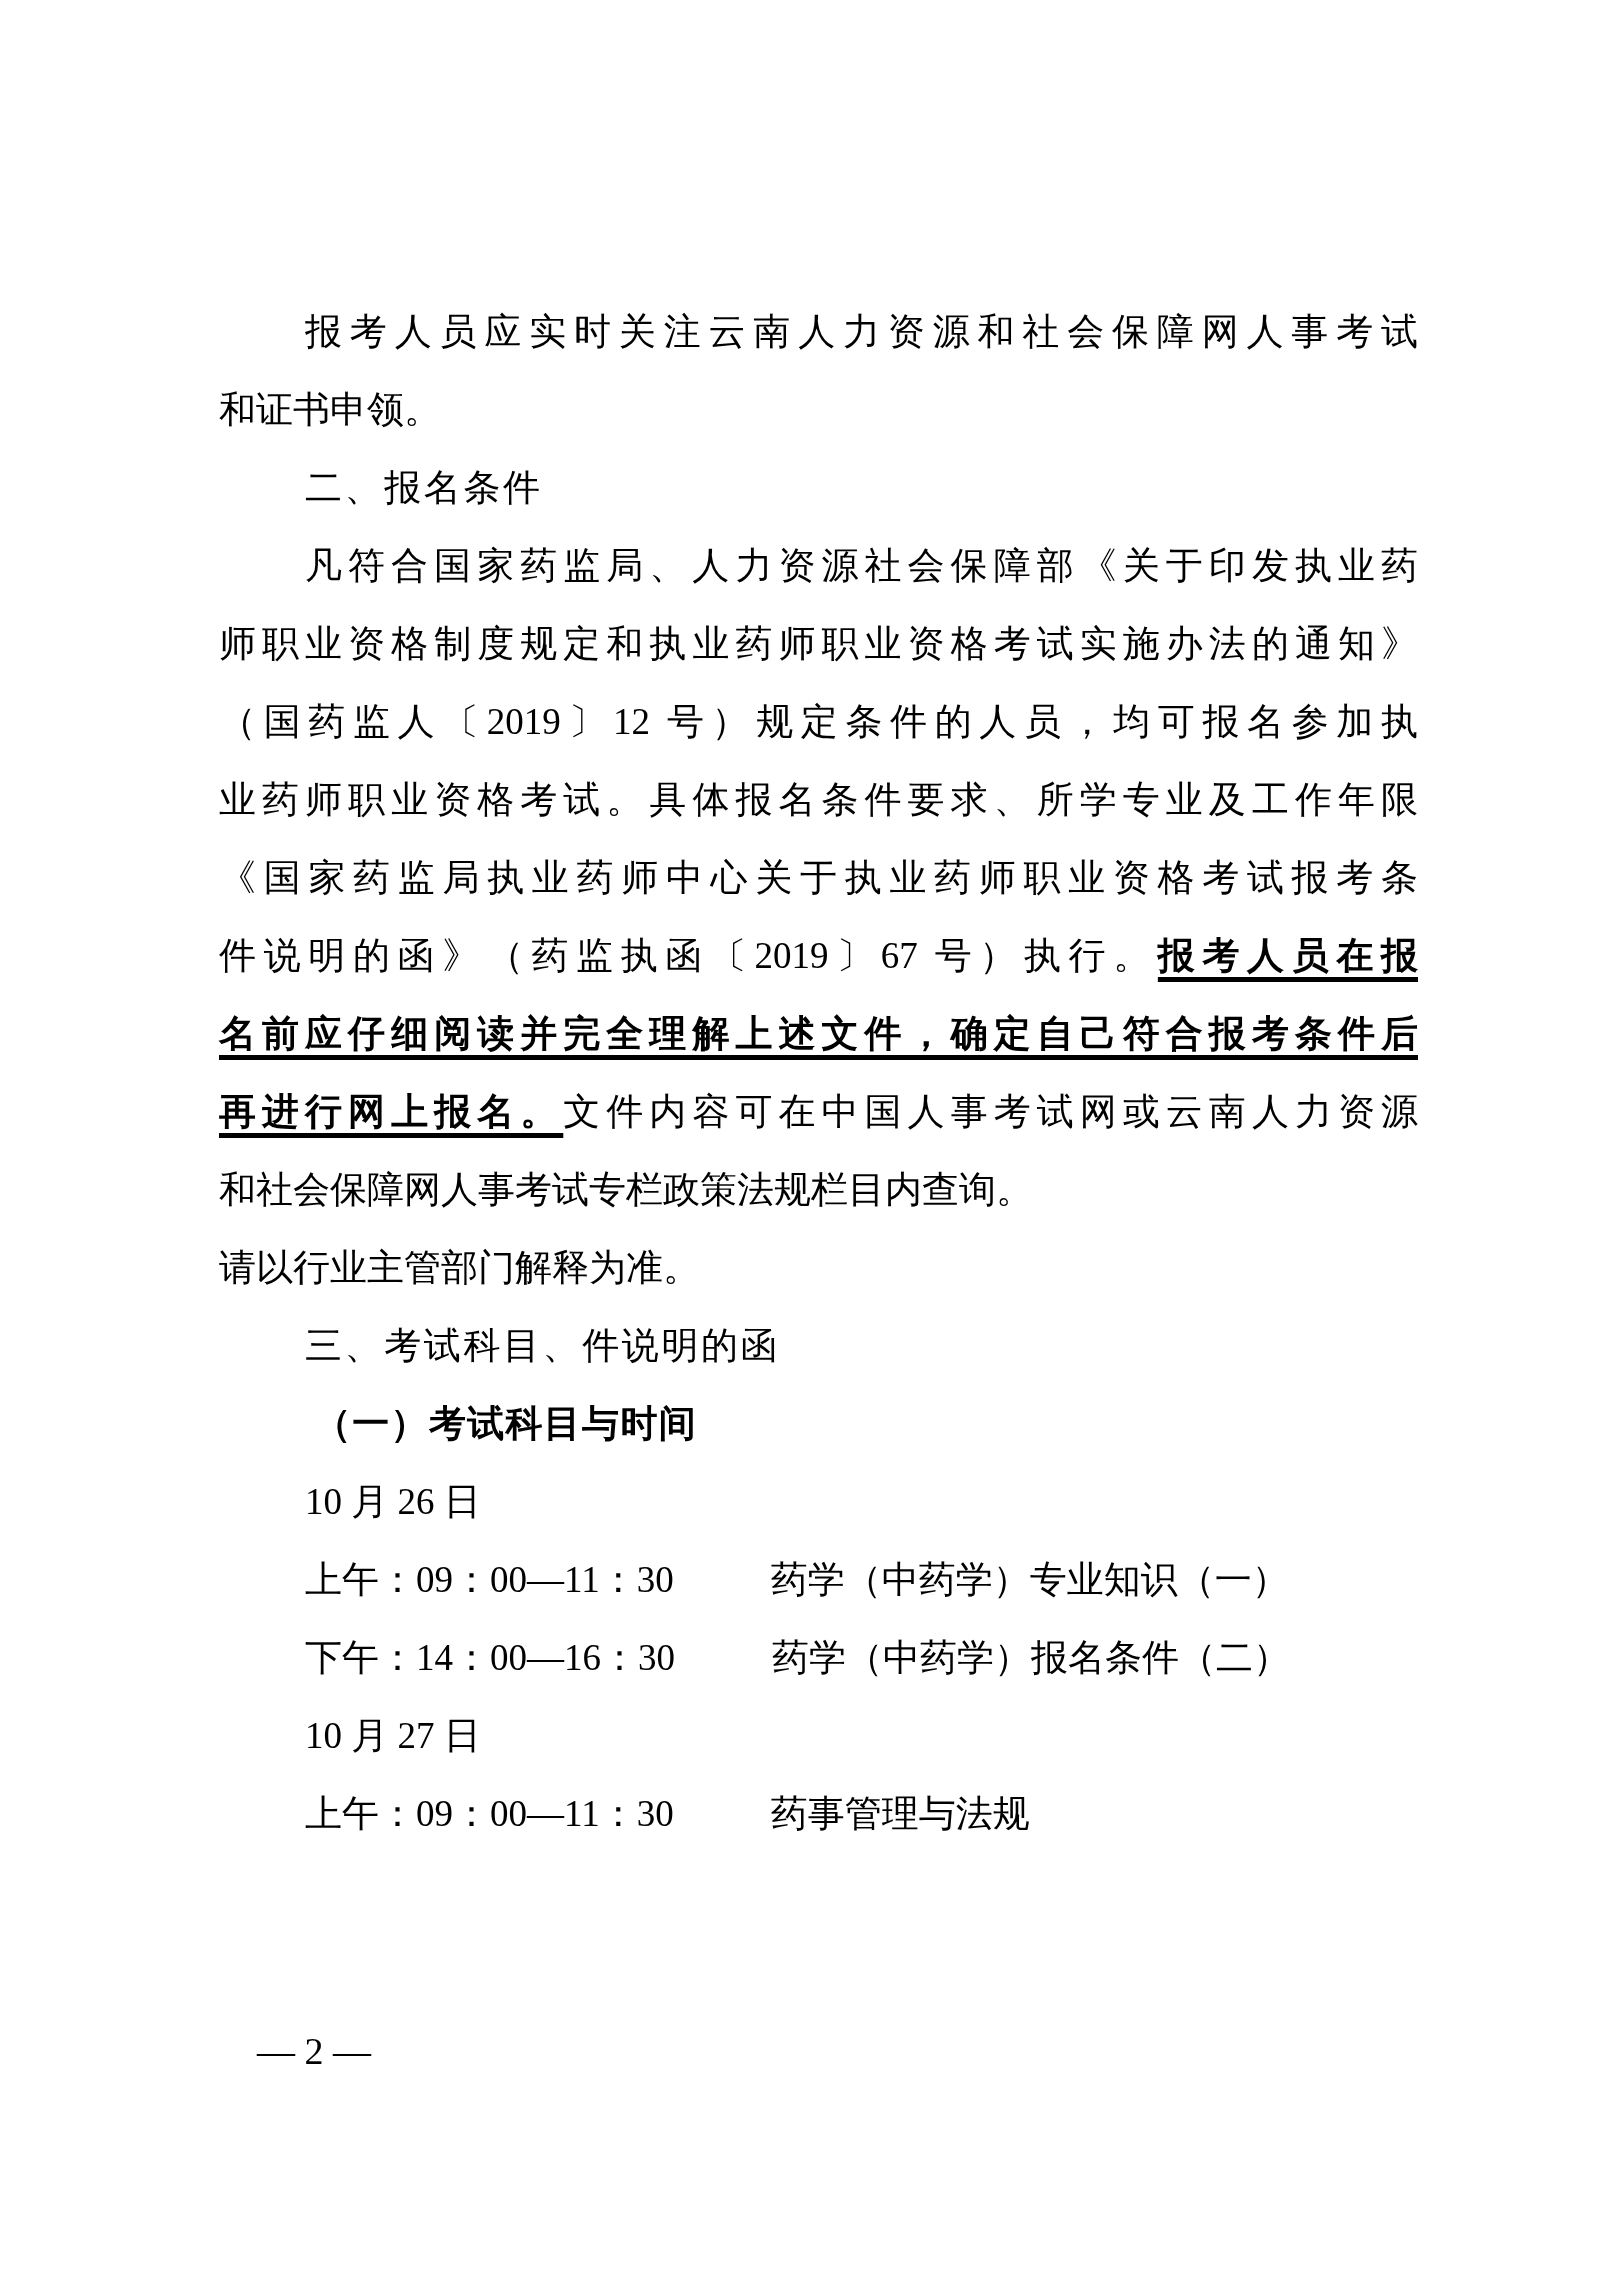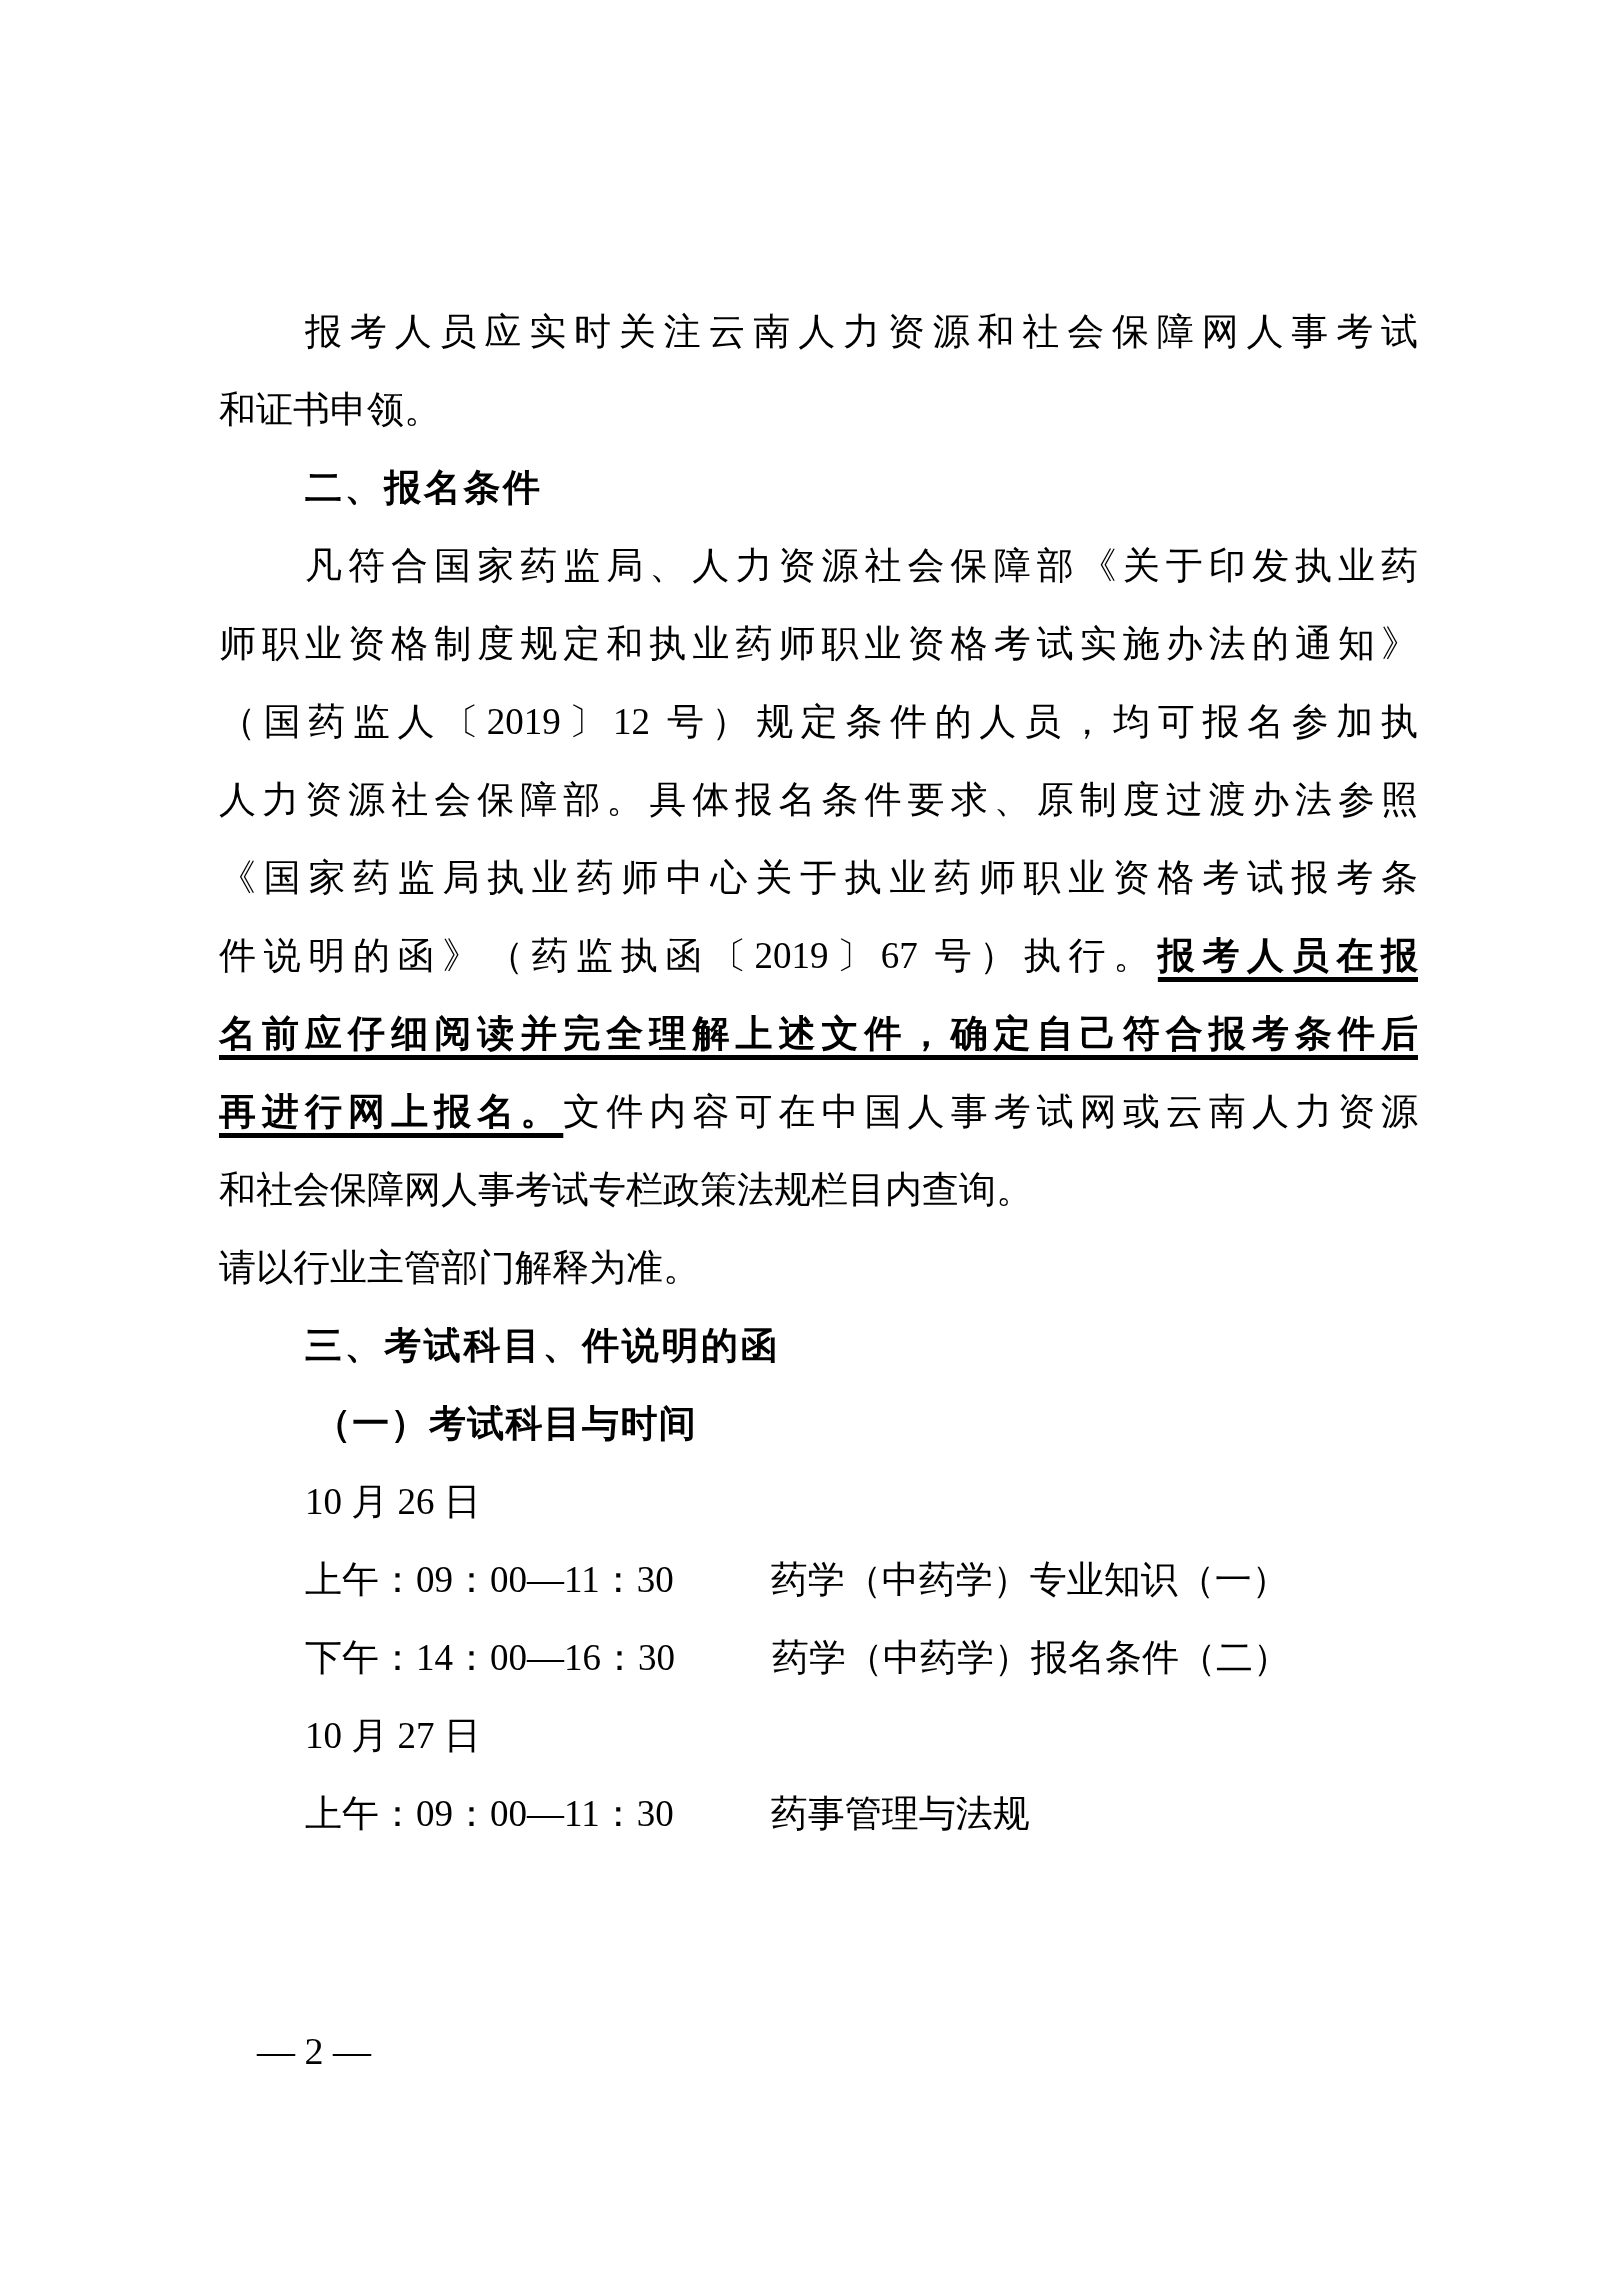--- a/index.html
+++ b/index.html
@@ -23,21 +23,21 @@
     text-align: left;
   }
   .line.just {
     text-align: justify;
     text-align-last: justify;
   }
   .line.ind { padding-left: 86px; }
   
   .r-h {
     font-family: "Liberation Sans", sans-serif;
-    font-weight: 700;
+    font-weight: 400;
     letter-spacing: 2.6px;
   }
   
   .r-k {
     font-family: "Liberation Serif", serif;
     font-weight: 700;
     letter-spacing: 1.3px;
     margin-left: 9px;
   }
   
@@ -63,21 +63,21 @@
 </head>
 <body>
 
 <div id="doc">
     <div class="line just ind"><span>报考人员应实时关注云南人力资源和社会保障网人事考试</span></div>
     <div class="line"><span>和证书申领。</span></div>
     <div class="line ind"><span class="r-h">二、报名条件</span></div>
     <div class="line just ind"><span>凡符合国家药监局、人力资源社会保障部《关于印发执业药</span></div>
     <div class="line just"><span>师职业资格制度规定和执业药师职业资格考试实施办法的通知》</span></div>
     <div class="line just"><span>（国药监人〔2019〕12 号）规定条件的人员，均可报名参加执</span></div>
-    <div class="line just"><span>人力资源社会保障部。具体报名条件要求、原制度过渡办法参照</span></div>
+    <div class="line just"><span>业药师职业资格考试。具体报名条件要求、所学专业及工作年限</span></div>
     <div class="line just"><span>《国家药监局执业药师中心关于执业药师职业资格考试报考条</span></div>
     <div class="line just"><span>件说明的函》（药监执函〔2019〕67 号）执行。</span><span class="r-bu">报考人员在报</span></div>
     <div class="line just"><span class="r-bu">名前应仔细阅读并完全理解上述文件，确定自己符合报考条件后</span></div>
     <div class="line just"><span class="r-bu">再进行网上报名。</span><span>文件内容可在中国人事考试网或云南人力资源</span></div>
     <div class="line"><span>和社会保障网人事考试专栏政策法规栏目内查询。</span></div>
     <div class="line"><span>请以行业主管部门解释为准。</span></div>
     <div class="line ind"><span class="r-h">三、考试科目、件说明的函</span></div>
     <div class="line ind"><span class="r-k">（一）考试科目与时间</span></div>
     <div class="line ind"><span>10 月 26 日</span></div>
     <div class="line ind"><span>上午：09：00—11：30</span><span class="r-gap"></span><span>药学（中药学）专业知识（一）</span></div>

